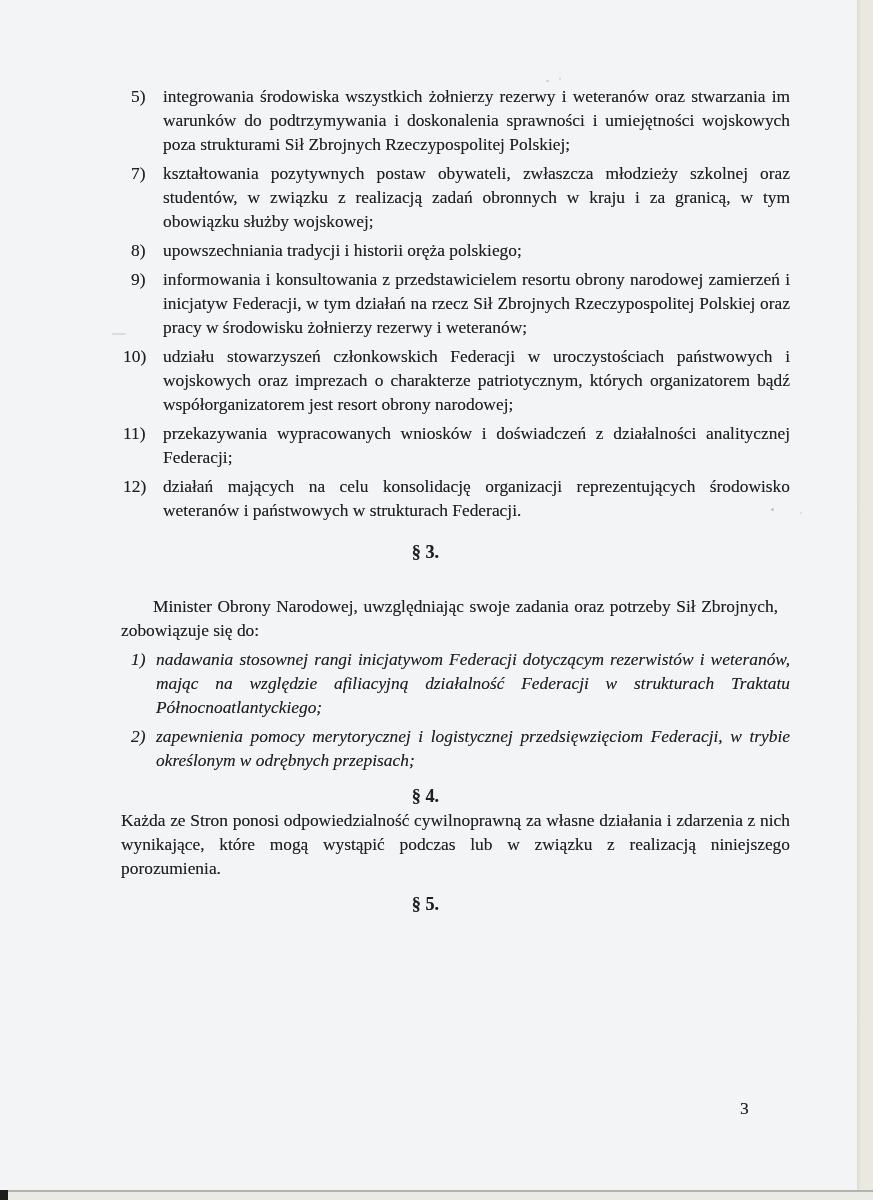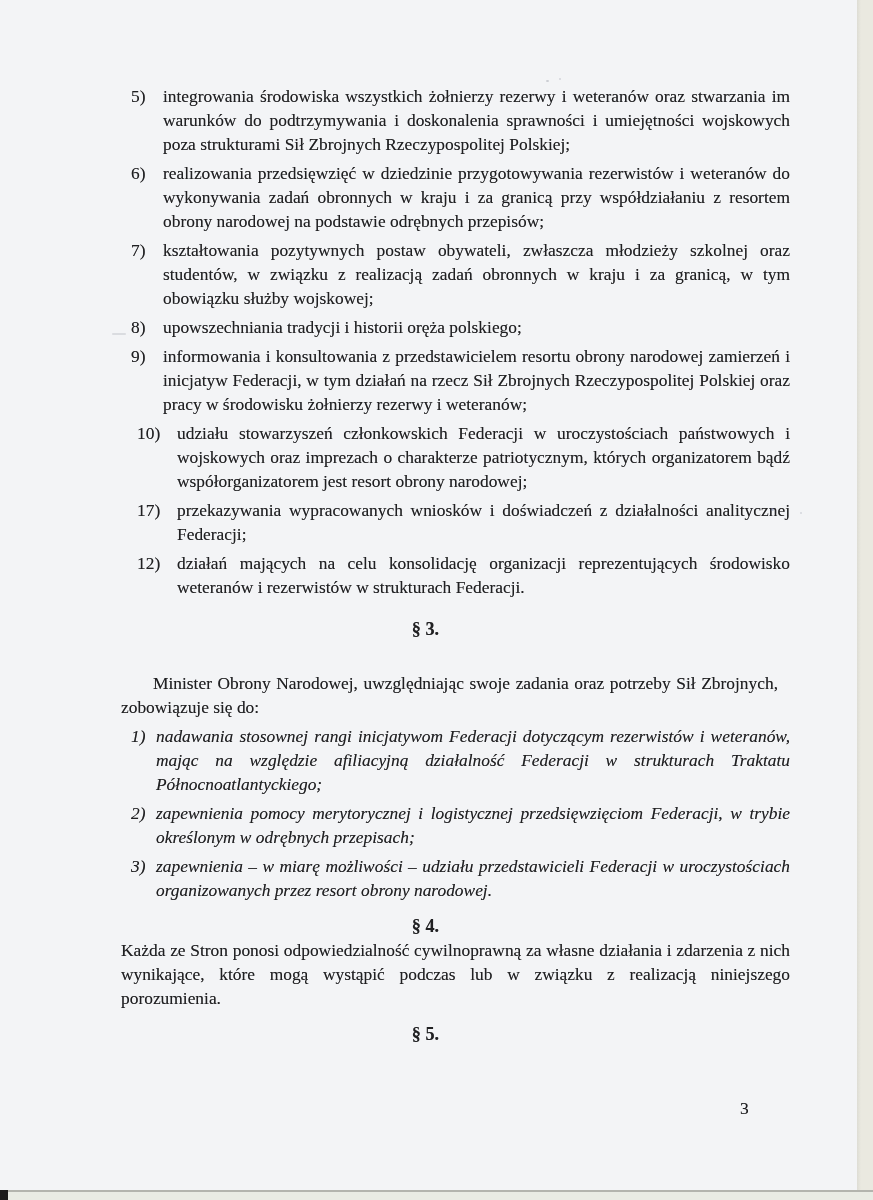--- a/index.html
+++ b/index.html
@@ -41,21 +41,21 @@
 
   .content {
     position: absolute; left: 121px; top: 84px; width: 669px;
     font-size: 17.4px; line-height: 24px;
     color: var(--ink, #202022);
     text-align: justify;
     text-shadow: 0 0 0.5px rgba(32,32,36,0.45);
   }
   ol.list { list-style: none; margin: 0; padding: 0; }
   .list-a > li { margin: 0 0 5px 10px; padding-left: 32px; text-indent: -32px; }
-  .list-a > li.wide { margin-left: 16px; padding-left: 40px; text-indent: -40px; }
+  .list-a > li.wide { margin-left: 2px; padding-left: 40px; text-indent: -40px; }
   .num { display: inline-block; text-indent: 0; width: 32px; }
   .list-a > li.wide .num { width: 40px; }
   .list-b > li { margin: 0 0 5px 10px; padding-left: 25px; text-indent: -25px; font-style: italic; }
   .list-b .num { width: 25px; }
 
   .sec-heading {
     text-align: center; font-weight: bold; font-size: 18.2px;
     transform: translateX(-30px);
   }
   .sh3 { margin: 18px 0 30px 0; }
@@ -76,55 +76,49 @@
 
 <div class="page">
 
   <div class="content">
 
     <ol class="list list-a">
       <li>
         <span class="num">5)</span><span>integrowania środowiska wszystkich żołnierzy rezerwy i weteranów oraz stwarzania im warunków do podtrzymywania i doskonalenia sprawności i umiejętności wojskowych poza strukturami Sił Zbrojnych Rzeczypospolitej Polskiej;</span>
       </li>
       <li>
-        <span class="num">6)</span><span>realizowania przedsięwzięć w dziedzinie przygotowywania rezerwistów i weteranów do wykonywania zadań obronnych w kraju i za granicą przy współdziałaniu z resortem obrony narodowej na podstawie odrębnych przepisów;</span>
-      </li>
-      <li>
         <span class="num">7)</span><span>kształtowania pozytywnych postaw obywateli, zwłaszcza młodzieży szkolnej oraz studentów, w związku z realizacją zadań obronnych w kraju i za granicą, w tym obowiązku służby wojskowej;</span>
       </li>
       <li>
         <span class="num">8)</span><span>upowszechniania tradycji i historii oręża polskiego;</span>
       </li>
       <li>
         <span class="num">9)</span><span>informowania i konsultowania z przedstawicielem resortu obrony narodowej zamierzeń i inicjatyw Federacji, w tym działań na rzecz Sił Zbrojnych Rzeczypospolitej Polskiej oraz pracy w środowisku żołnierzy rezerwy i weteranów;</span>
       </li>
       <li class="wide">
         <span class="num">10)</span><span>udziału stowarzyszeń członkowskich Federacji w uroczystościach państwowych i wojskowych oraz imprezach o charakterze patriotycznym, których organizatorem bądź współorganizatorem jest resort obrony narodowej;</span>
       </li>
       <li class="wide">
-        <span class="num">17)</span><span>przekazywania wypracowanych wniosków i doświadczeń z działalności analitycznej Federacji;</span>
+        <span class="num">11)</span><span>przekazywania wypracowanych wniosków i doświadczeń z działalności analitycznej Federacji;</span>
       </li>
       <li class="wide">
-        <span class="num">12)</span><span>działań mających na celu konsolidację organizacji reprezentujących środowisko weteranów i rezerwistów w strukturach Federacji.</span>
+        <span class="num">12)</span><span>działań mających na celu konsolidację organizacji reprezentujących środowisko weteranów i państwowych w strukturach Federacji.</span>
       </li>
     </ol>
 
     <div class="sec-heading sh3">§ 3.</div>
 
     <p class="intro">Minister Obrony Narodowej, uwzględniając swoje zadania oraz potrzeby Sił Zbrojnych, zobowiązuje się do:</p>
 
     <ol class="list list-b">
       <li>
         <span class="num">1)</span><span>nadawania stosownej rangi inicjatywom Federacji dotyczącym rezerwistów i weteranów, mając na względzie afiliacyjną działalność Federacji w strukturach Traktatu Północnoatlantyckiego;</span>
       </li>
       <li>
         <span class="num">2)</span><span>zapewnienia pomocy merytorycznej i logistycznej przedsięwzięciom Federacji, w trybie określonym w odrębnych przepisach;</span>
-      </li>
-      <li>
-        <span class="num">3)</span><span>zapewnienia – w miarę możliwości – udziału przedstawicieli Federacji w uroczystościach organizowanych przez resort obrony narodowej.</span>
       </li>
     </ol>
 
     <div class="sec-heading sh4">§ 4.</div>
     <p class="para">Każda ze Stron ponosi odpowiedzialność cywilnoprawną za własne działania i zdarzenia z nich wynikające, które mogą wystąpić podczas lub w związku z realizacją niniejszego porozumienia.</p>
 
     <div class="sec-heading sh5">§ 5.</div>
 
   </div>
 

